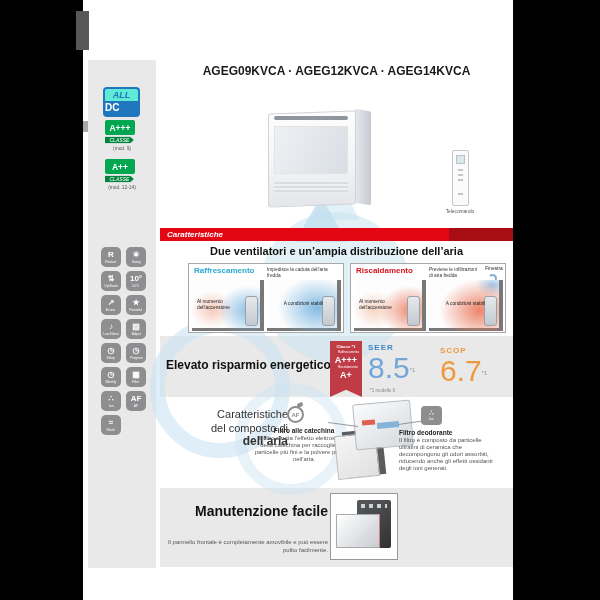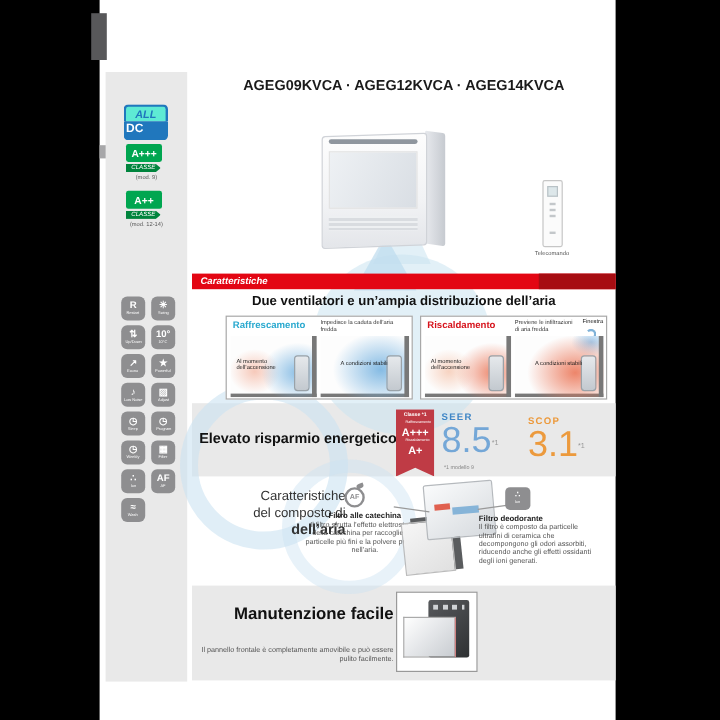--- a/index.html
+++ b/index.html
@@ -322,21 +322,21 @@
     <div class="rb-c">A+++</div>
     <div class="rb-s">Riscaldamento</div>
     <div class="rb-c">A+</div>
   </div>
   <div class="abs score seer">
     <span class="sc-label">SEER</span>
     <span class="sc-value">8.5</span><sup>*1</sup>
   </div>
   <div class="abs score scop">
     <span class="sc-label">SCOP</span>
-    <span class="sc-value">3.1</span><sup>*1</sup>
+    <span class="sc-value">6.7</span><sup>*1</sup>
   </div>
   <div class="abs e-foot">*1 modello 9</div>
 
   <div class="abs f-head">
     <div>Caratteristiche</div>
     <div>del composto di</div>
     <div class="bold">dell’aria</div>
   </div>
   <div class="abs af-big">AF</div>
   <div class="abs f-col f-cat">

